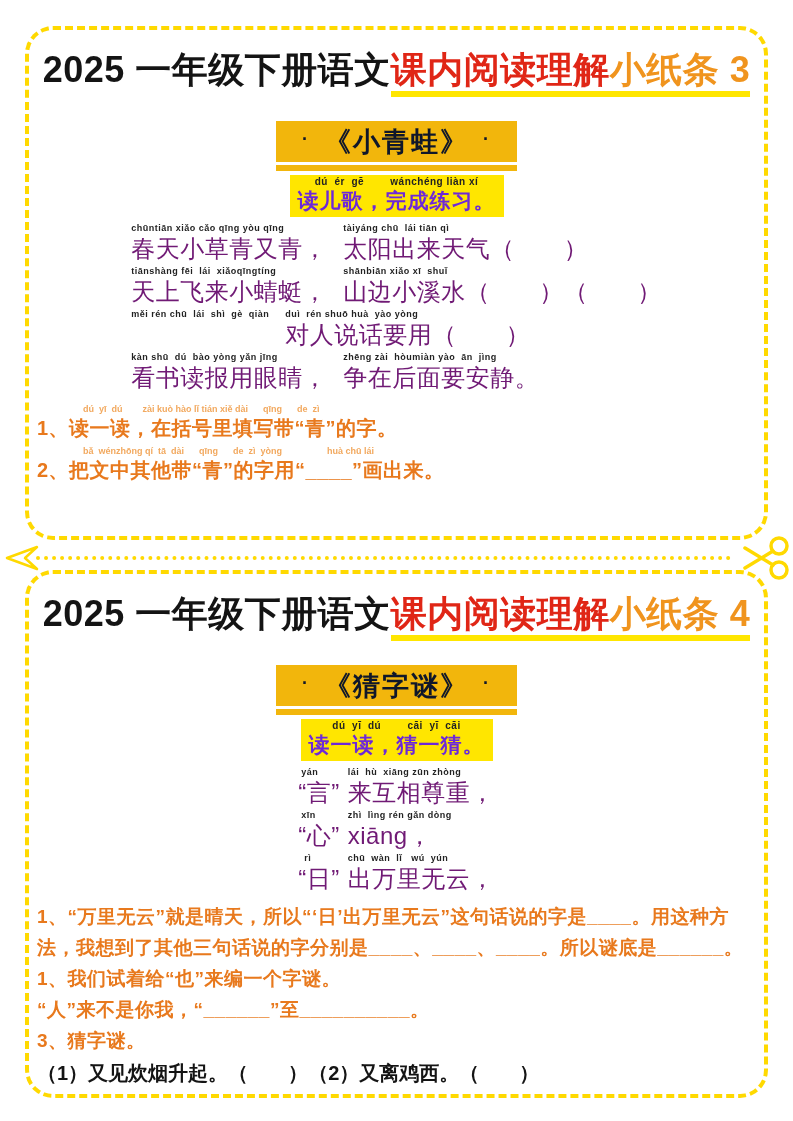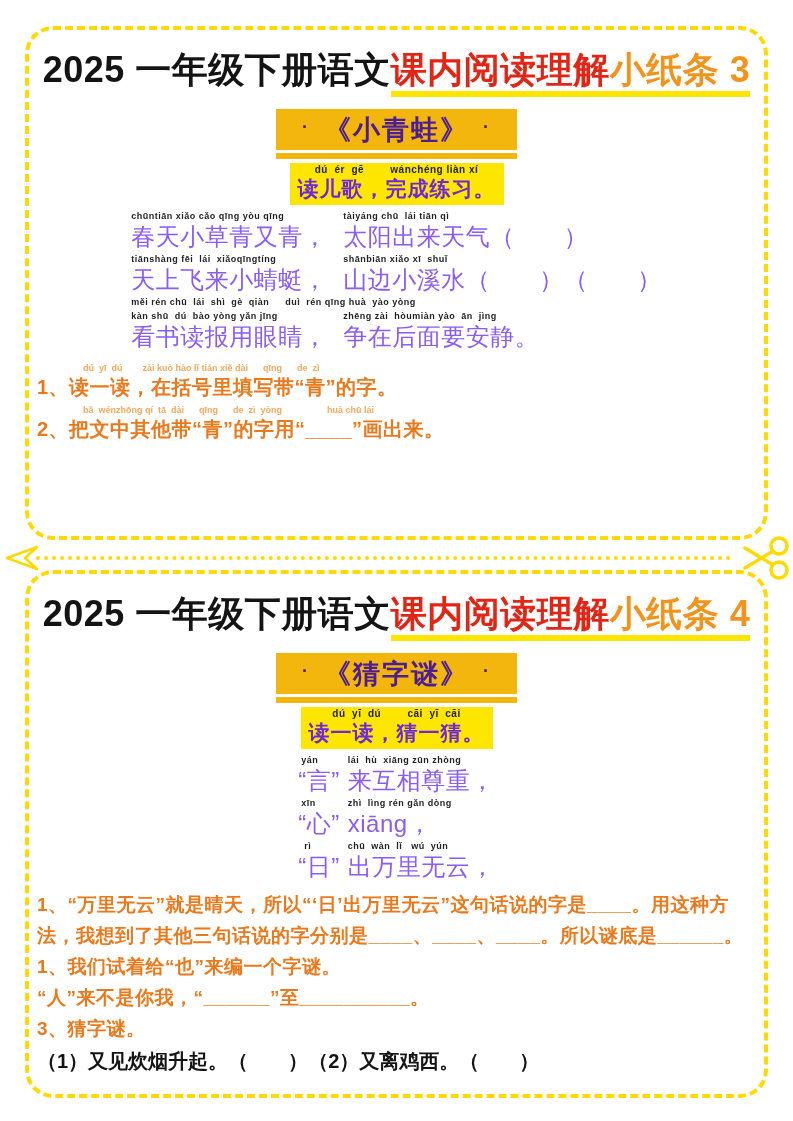--- a/index.html
+++ b/index.html
@@ -12,37 +12,37 @@
   .card-1 { top:26px; height:514px; }
   .card-2 { top:570px; height:528px; }
 
   .main-title { text-align:center; white-space:nowrap; margin-top:16px;
                 font-size:36px; font-weight:900; letter-spacing:0.5px; }
   .t-black { color:#141414; }
   .t-underline { border-bottom:6px solid #FFE600; padding-bottom:1px; }
   .t-red { color:#E02616; }
   .t-orange { color:#F0941E; }
 
-  .banner { width:fit-content; margin:14px auto 4px; position:relative;
-            background:#F2B60C; color:#4c1d95; font-size:27px; font-weight:700;
+  .banner { width:fit-content; margin:26px auto 4px; position:relative;
+            background:#F2B60C; color:#0f172a; font-size:27px; font-weight:700;
             letter-spacing:2px; padding:3px 12px 11px; }
   .banner::after { content:""; position:absolute; left:0; right:0; bottom:6px;
                    height:3px; background:#ffffff; }
   .banner .dot { font-size:18px; font-weight:900; vertical-align:6px; margin:0 14px; }
 
   .instr { width:fit-content; margin:2px auto 4px; background:#FFE600;
            text-align:center; padding:1px 8px 2px; }
   .instr .py { font-size:10px; font-weight:700; color:#222; letter-spacing:0.5px; white-space:pre; }
   .instr .zh { font-size:21px; font-weight:700; color:#6d28d9; letter-spacing:1px; }
 
   .poem { width:fit-content; margin:6px auto 0; }
   .poem-line { display:flex; gap:16px; margin-bottom:3px; }
   .poem-part .py { font-size:9px; font-weight:600; color:#222; white-space:pre;
                    letter-spacing:0.5px; line-height:11px; }
-  .poem-part .zh { font-size:24px; color:#8b5cf6; white-space:pre; letter-spacing:0.5px;
+  .poem-part .zh { font-size:24px; color:#701a75; white-space:pre; letter-spacing:0.5px;
                    line-height:29px; }
   .poem-2 .poem-line { gap:8px; }
 
   .questions-1 { margin:12px 14px 0 8px; color:#E8791D; }
   .q-item { margin-bottom:5px; }
   .q-item .py { font-size:9px; color:#F2A95F; font-weight:600; margin-left:46px;
                 white-space:pre; line-height:11px; }
   .q-item .zh { font-size:20px; font-weight:700; letter-spacing:0.5px; line-height:26px; }
 
   .questions-2 { margin:8px 12px 0 8px; color:#E8791D; }
@@ -95,21 +95,22 @@
         <div class="poem-part">
           <div class="py">shānbiān xiǎo xī  shuǐ</div>
           <div class="zh">山边小溪水（　　）（　　）</div>
         </div>
       </div>
       <div class="poem-line">
         <div class="poem-part">
           <div class="py">měi rén chū  lái  shì  gè  qiàn</div>
         </div>
         <div class="poem-part">
-          <div class="py">duì  rén qīng huà  yào yòng</div>
+          <div class="py">duì  rén shuō huà  yào yòng</div>
+          <div class="zh">对人说话要用（　　）</div>
         </div>
       </div>
       <div class="poem-line">
         <div class="poem-part">
           <div class="py">kàn shū  dú  bào yòng yǎn jīng</div>
           <div class="zh">看书读报用眼睛，</div>
         </div>
         <div class="poem-part">
           <div class="py">zhēng zài  hòumiàn yào  ān  jìng</div>
           <div class="zh">争在后面要安静。</div>

